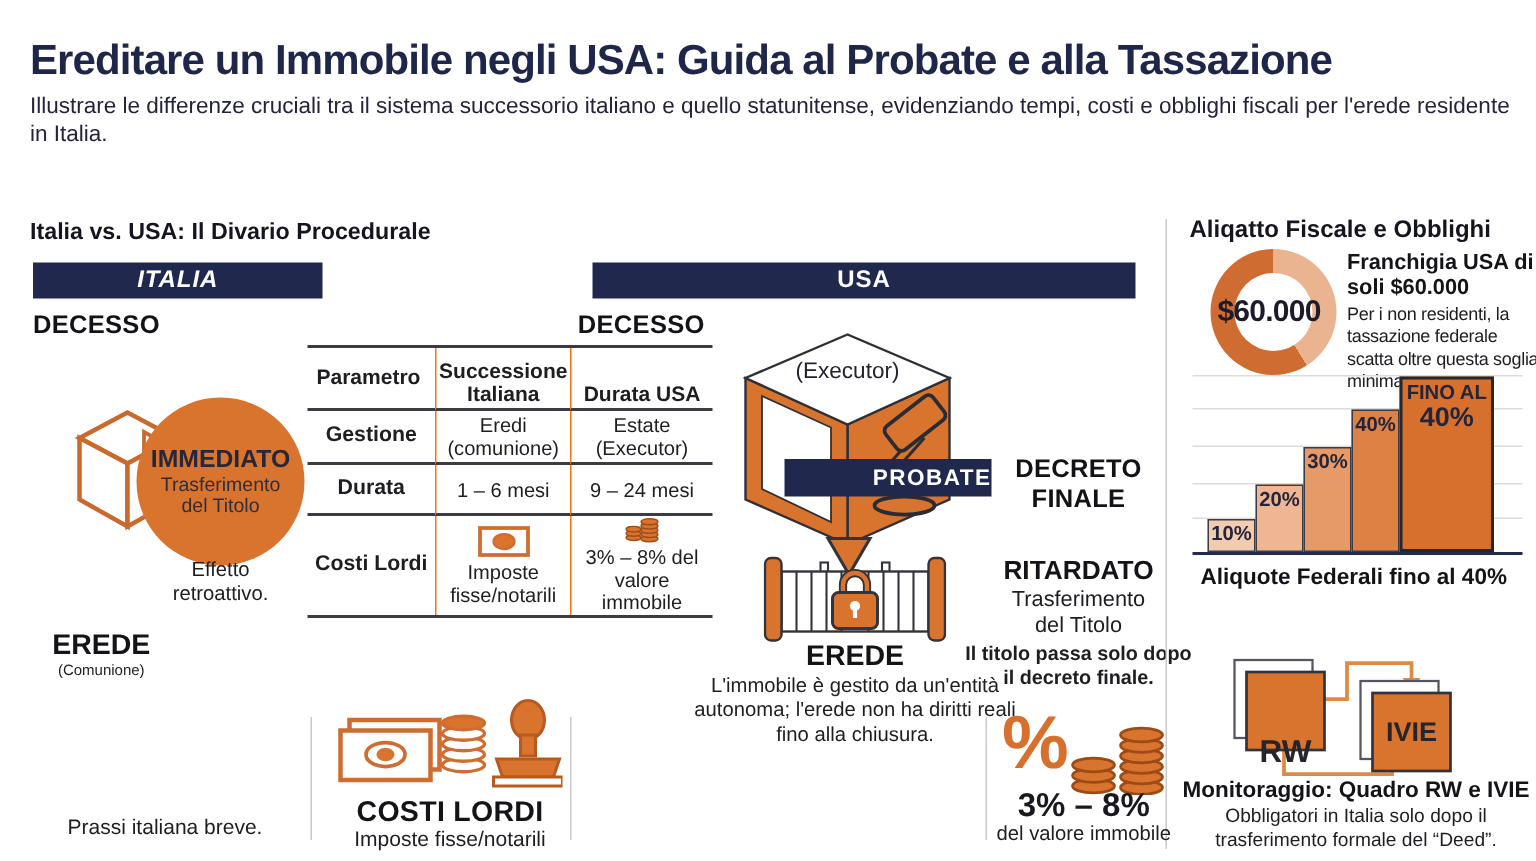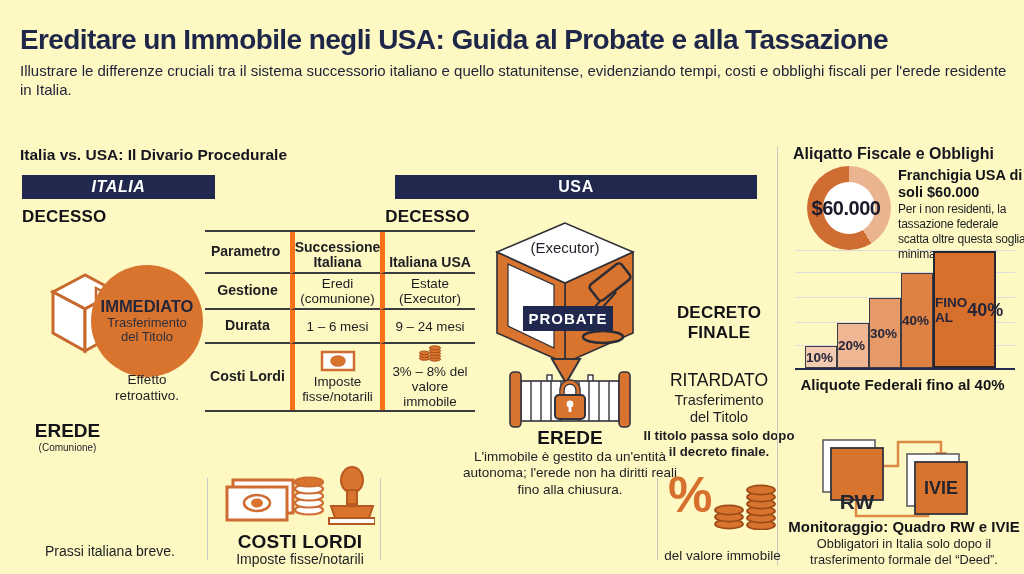--- a/index.html
+++ b/index.html
@@ -1,16 +1,16 @@
 <!DOCTYPE html>
 <html><head>
 <meta charset="utf-8">
 <style>
   html,body{margin:0;padding:0;background:#e8e8e8;}
-  #stage{position:relative;width:1024px;height:574px;background:#fef9c3;overflow:hidden;
+  #stage{position:relative;width:1024px;height:574px;background:#ffffff;overflow:hidden;
          font-family:"Liberation Sans", sans-serif;color:#1d1d22;}
   .abs{position:absolute;}
   .ctr{text-align:center;}
   .title{left:20px;top:24px;width:992px;font-size:28px;font-weight:bold;color:#1e2749;letter-spacing:-0.6px;}
   .subtitle{left:20px;top:62px;width:988px;font-size:15px;color:#23233a;line-height:1.25;}
   .sec-title{font-size:15.5px;font-weight:bold;color:#15151f;}
   .banner{background:#20294d;color:#fff;display:flex;align-items:center;justify-content:center;
           font-weight:bold;font-size:16px;letter-spacing:.6px;height:24px;}
   .decesso{font-size:17px;font-weight:bold;color:#121217;letter-spacing:.2px;}
   .circle{left:91px;top:265px;width:112px;height:112px;border-radius:50%;background:#d9742f;
@@ -22,40 +22,40 @@
   .erede-sub{font-size:10px;color:#1d1d22;}
   .footer-note{font-size:14px;color:#1d1d22;}
   
   #cmp-table{left:205px;top:230px;width:270px;display:grid;grid-template-columns:85px 90px 95px;
              grid-template-rows:42px 36px 34px 66px;border-top:2px solid #3b3b42;border-bottom:2px solid #3b3b42;}
   #cmp-table .cell{display:flex;flex-direction:column;align-items:center;justify-content:center;
              font-size:13.4px;line-height:1.12;text-align:center;border-bottom:2px solid #3b3b42;padding:1px 2px;box-sizing:border-box;}
   #cmp-table .cell.last{border-bottom:none;}
   #cmp-table .cell.param{font-weight:bold;font-size:14.2px;}
   #cmp-table .cell.hdr{font-weight:bold;font-size:14px;justify-content:flex-end;}
-  #cmp-table .cell.c2,#cmp-table .cell.c3{border-left:5px solid #f97316;}
+  #cmp-table .cell.c2,#cmp-table .cell.c3{border-left:1px solid #f97316;}
   
   #probate-box{left:523px;top:306px;width:90px;height:25px;background:#20294d;color:#fff;
-               display:flex;align-items:center;justify-content:center;font-weight:bold;font-size:15px;letter-spacing:1px;z-index:5;}
-  .rit-t{font-size:17.5px;font-weight:normal;color:#131318;}
+               display:flex;align-items:center;justify-content:flex-end;font-weight:bold;font-size:15px;letter-spacing:1px;z-index:5;padding-left:48px;}
+  .rit-t{font-size:17.5px;font-weight:bold;color:#131318;}
   .rit-s{font-size:14.5px;line-height:1.15;color:#1d1d22;}
   .rit-c{font-size:13.2px;line-height:1.2;color:#1d1d22;font-weight:bold;}
   .vdiv{width:1px;background:#c9c9c9;}
   .costi-t{font-size:19px;font-weight:bold;color:#131318;letter-spacing:.2px;}
   
   .donut{left:807px;top:166px;width:84px;height:84px;border-radius:50%;
          background:conic-gradient(#e9b48f 0deg 148deg,#cf6c31 148deg 360deg);}
   .donut::after{content:"";position:absolute;inset:16px;background:#fff;border-radius:50%;}
   .donut-val{left:796px;top:197px;width:100px;font-size:20px;font-weight:bold;color:#1b1b2b;z-index:3;text-align:center;letter-spacing:-0.5px;}
   .fr-title{left:898px;top:167px;width:128px;font-size:14.5px;font-weight:bold;color:#131318;line-height:1.15;}
   .fr-text{left:898px;top:202px;width:128px;font-size:12px;color:#1d1d22;line-height:1.24;letter-spacing:-0.2px;}
   #barchart{left:795px;top:245px;width:220px;height:123px;border-bottom:2.5px solid #232b4e;}
   .gridline{position:absolute;left:0;width:220px;height:1px;background:#dcdcdc;}
   .bar{position:absolute;bottom:0;border:1.5px solid #3c3c44;box-sizing:border-box;
-       display:flex;flex-direction:row;align-items:center;padding-top:2px;
+       display:flex;flex-direction:column;align-items:center;padding-top:2px;
        font-weight:bold;color:#25253a;font-size:13.5px;line-height:1.05;}
   .bar1{left:10px;width:32px;height:22px;background:#f2cbb0;}
   .bar2{left:42px;width:32px;height:45px;background:#eeb692;}
   .bar3{left:74px;width:32px;height:70px;background:#e59a67;}
   .bar4{left:106px;width:32px;height:95px;background:#dd8244;}
   .bar5{left:138px;width:63px;height:117px;background:#d8702d;border:2px solid #26262e;}
   .bar5 .l2{font-size:18px;}
   .cap-t{font-size:15px;font-weight:bold;color:#131318;}
   .cap-x{font-size:12.5px;color:#1d1d22;line-height:1.22;}
   .sq-label{display:flex;align-items:center;justify-content:center;font-weight:bold;color:#25252e;z-index:3;}
@@ -97,21 +97,21 @@
 
   <div class="abs decesso ctr" style="left:380px;top:207px;width:95px;">DECESSO</div>
   <div class="abs" id="cmp-table">
     <div class="cell hdr" style="align-items:flex-start;text-align:left;padding-left:6px;">
         <span style="margin:auto 0;">Parametro</span>
       </div>
     <div class="cell hdr c2">
         <span>Successione Italiana</span>
       </div>
     <div class="cell hdr c3">
-        <span>Italiana USA</span>
+        <span>Durata USA</span>
       </div>
 
     <div class="cell param">
         <span>Gestione</span>
       </div>
     <div class="cell c2">
         <span>Eredi (comunione)</span>
       </div>
     <div class="cell c3">
         <span>Estate (Executor)</span>
@@ -249,20 +249,21 @@
         <ellipse cx="17" cy="37" rx="14" ry="4.6"></ellipse>
         <ellipse cx="17" cy="30" rx="14" ry="4.6"></ellipse>
       <ellipse cx="49" cy="45" rx="14" ry="4.6"></ellipse>
         <ellipse cx="49" cy="38" rx="14" ry="4.6"></ellipse>
         <ellipse cx="49" cy="31" rx="14" ry="4.6"></ellipse>
       <ellipse cx="49" cy="24" rx="14" ry="4.6"></ellipse>
         <ellipse cx="49" cy="17" rx="14" ry="4.6"></ellipse>
         <ellipse cx="49" cy="10" rx="14" ry="4.6"></ellipse>
     </g>
   </svg>
+  <div class="abs pct-val ctr" style="left:660px;top:524px;width:125px;">3% – 8%</div>
   <div class="abs footer-note ctr" style="left:655px;top:548px;width:135px;font-size:13.5px;">del valore immobile</div>
 
   <div class="abs sec-title" style="left:793px;top:145px;font-size:16px;">Aliqatto Fiscale e Obblighi</div>
   <div class="abs donut"></div>
   <div class="abs donut-val">$60.000</div>
   <div class="abs fr-title">Franchigia USA di soli $60.000</div>
   <div class="abs fr-text">Per i non residenti, la tassazione federale scatta oltre questa soglia minima.</div>
 
   <div class="abs" id="barchart">
     <div class="gridline" style="bottom:117px;"></div>

